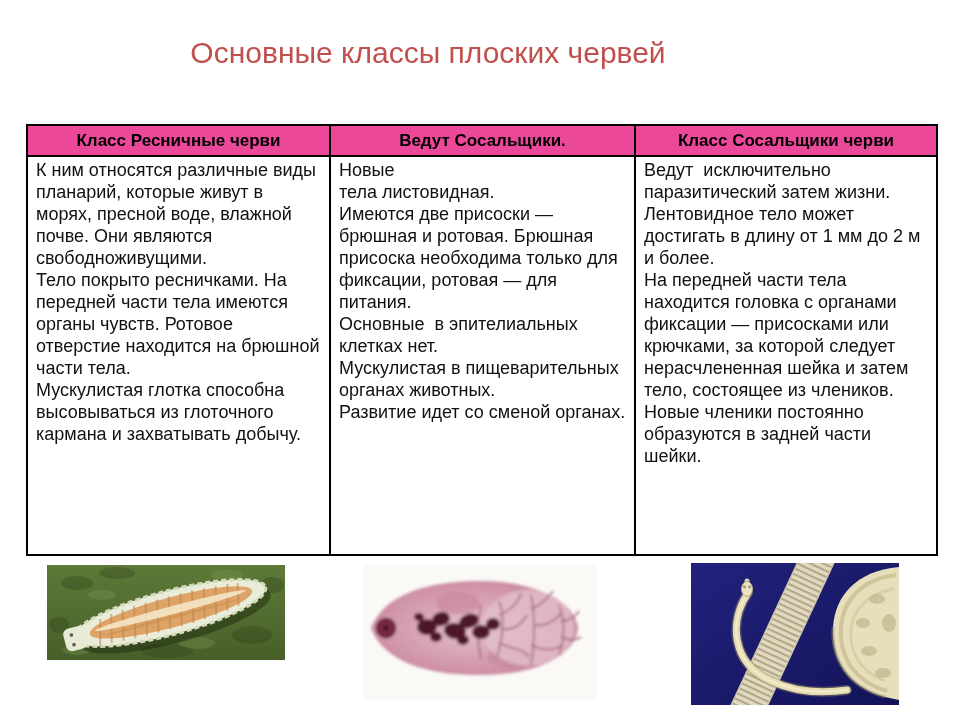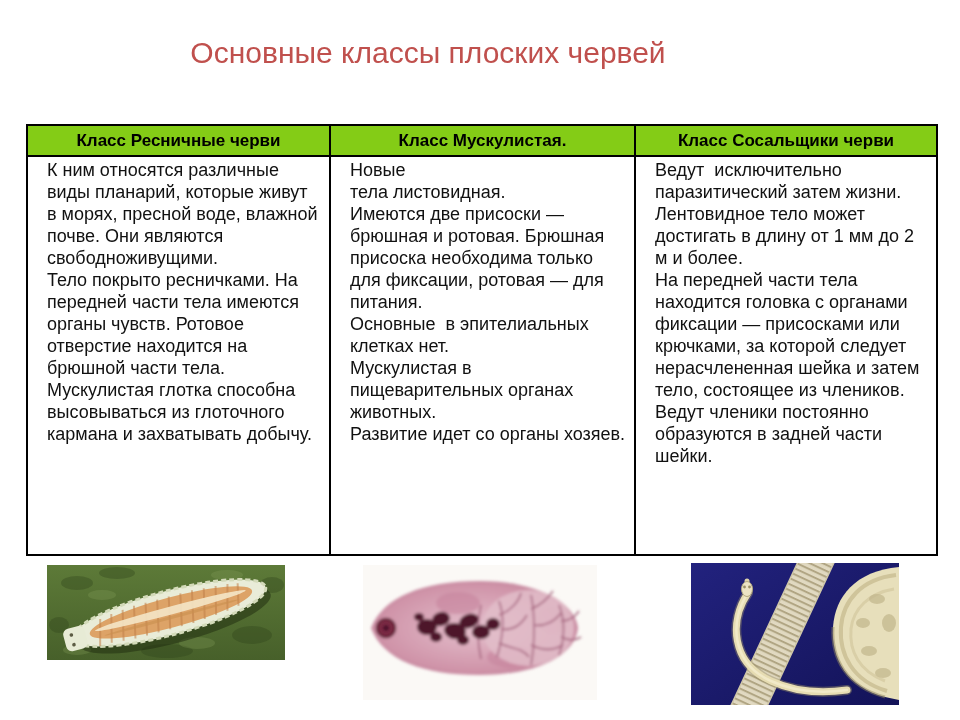--- a/index.html
+++ b/index.html
@@ -17,27 +17,27 @@
   }
 
   .worm-table {
     position:absolute; left:26px; top:124px; width:910px;
     border-collapse:collapse; table-layout:fixed;
   }
   .worm-table th, .worm-table td {
     border:2px solid #000000;
   }
   .worm-table th {
-    background:#84cc16; height:27px;
+    background:#ec4899; height:27px;
     font-size:17px; font-weight:bold; color:#000;
     text-align:center; vertical-align:middle; padding:1px 3px;
   }
   .worm-table td {
     height:395px; vertical-align:top;
-    padding:2px 8px 0 19px;
+    padding:2px 8px 0 8px;
     font-size:18px; line-height:22px; color:#111;
   }
   .para { white-space:pre-wrap; }
 
   .photo { position:absolute; display:block; }
   .photo svg { display:block; }
   #photo-planaria { left:47px;  top:565px; width:238px; height:95px; }
   #photo-fluke    { left:363px; top:565px; width:234px; height:135px; }
   #photo-tapeworm { left:691px; top:563px; width:208px; height:142px; }
 </style>
@@ -50,44 +50,44 @@
 
   <table class="worm-table">
     <colgroup>
       <col style="width:303px">
         <col style="width:305px">
         <col style="width:302px">
     </colgroup>
     <thead>
       <tr>
         <th>Класс Ресничные черви</th>
-        <th>Класс Мускулистая.</th>
+        <th>Ведут Сосальщики.</th>
         <th>Класс Сосальщики черви</th>
       </tr>
     </thead>
     <tbody>
       <tr>
         <td>
           <div class="para">К ним относятся различные виды планарий, которые живут в морях, пресной воде, влажной почве. Они являются свободноживущими.</div>
           <div class="para">Тело покрыто ресничками. На передней части тела имеются органы чувств. Ротовое отверстие находится на брюшной части тела.</div>
           <div class="para">Мускулистая глотка способна высовываться из глоточного кармана и захватывать добычу.</div>
         </td>
         <td>
           <div class="para">Новые</div>
           <div class="para">тела листовидная.</div>
           <div class="para">Имеются две присоски — брюшная и ротовая. Брюшная присоска необходима только для фиксации, ротовая — для питания.</div>
           <div class="para">Основные  в эпителиальных клетках нет.</div>
           <div class="para">Мускулистая в пищеварительных органах животных.</div>
-          <div class="para">Развитие идет со органы хозяев.</div>
+          <div class="para">Развитие идет со сменой органах.</div>
         </td>
         <td>
           <div class="para">Ведут  исключительно паразитический затем жизни.</div>
           <div class="para">Лентовидное тело может достигать в длину от 1 мм до 2 м и более.</div>
           <div class="para">На передней части тела находится головка с органами фиксации — присосками или крючками, за которой следует нерасчлененная шейка и затем тело, состоящее из члеников.</div>
-          <div class="para">Ведут членики постоянно образуются в задней части шейки.</div>
+          <div class="para">Новые членики постоянно образуются в задней части шейки.</div>
         </td>
       </tr>
     </tbody>
   </table>
 
   <div class="photo" id="photo-planaria">
     <svg width="238" height="95" viewBox="0 0 238 95" xmlns="http://www.w3.org/2000/svg">
       <defs>
         <linearGradient id="moss" x1="0" y1="0" x2="0" y2="1">
           <stop offset="0" stop-color="#5d7a38"></stop>

